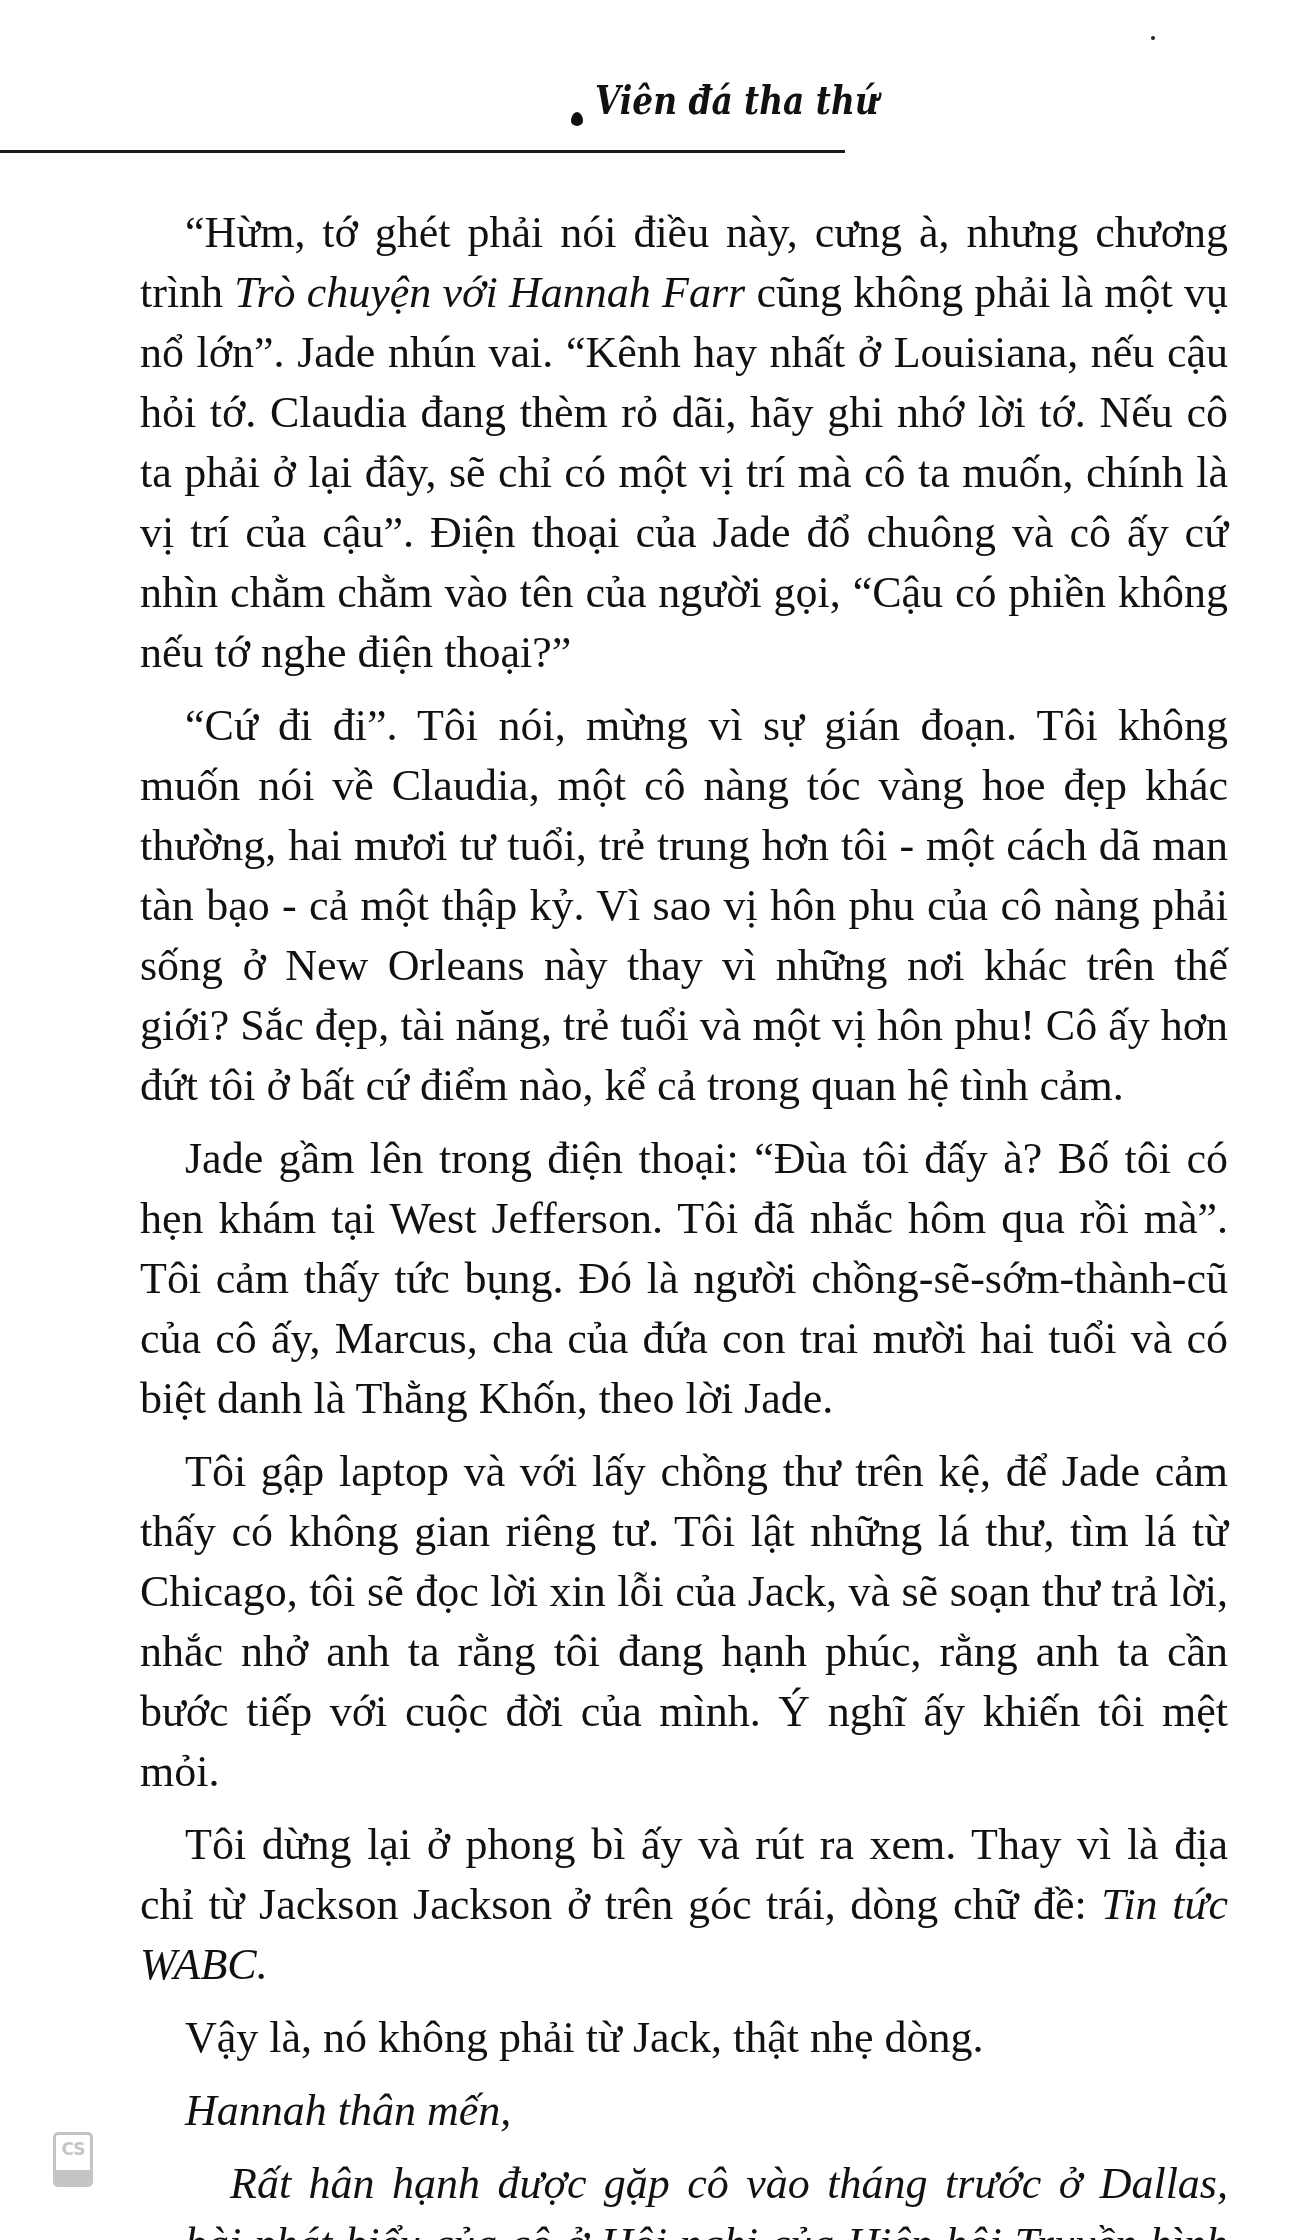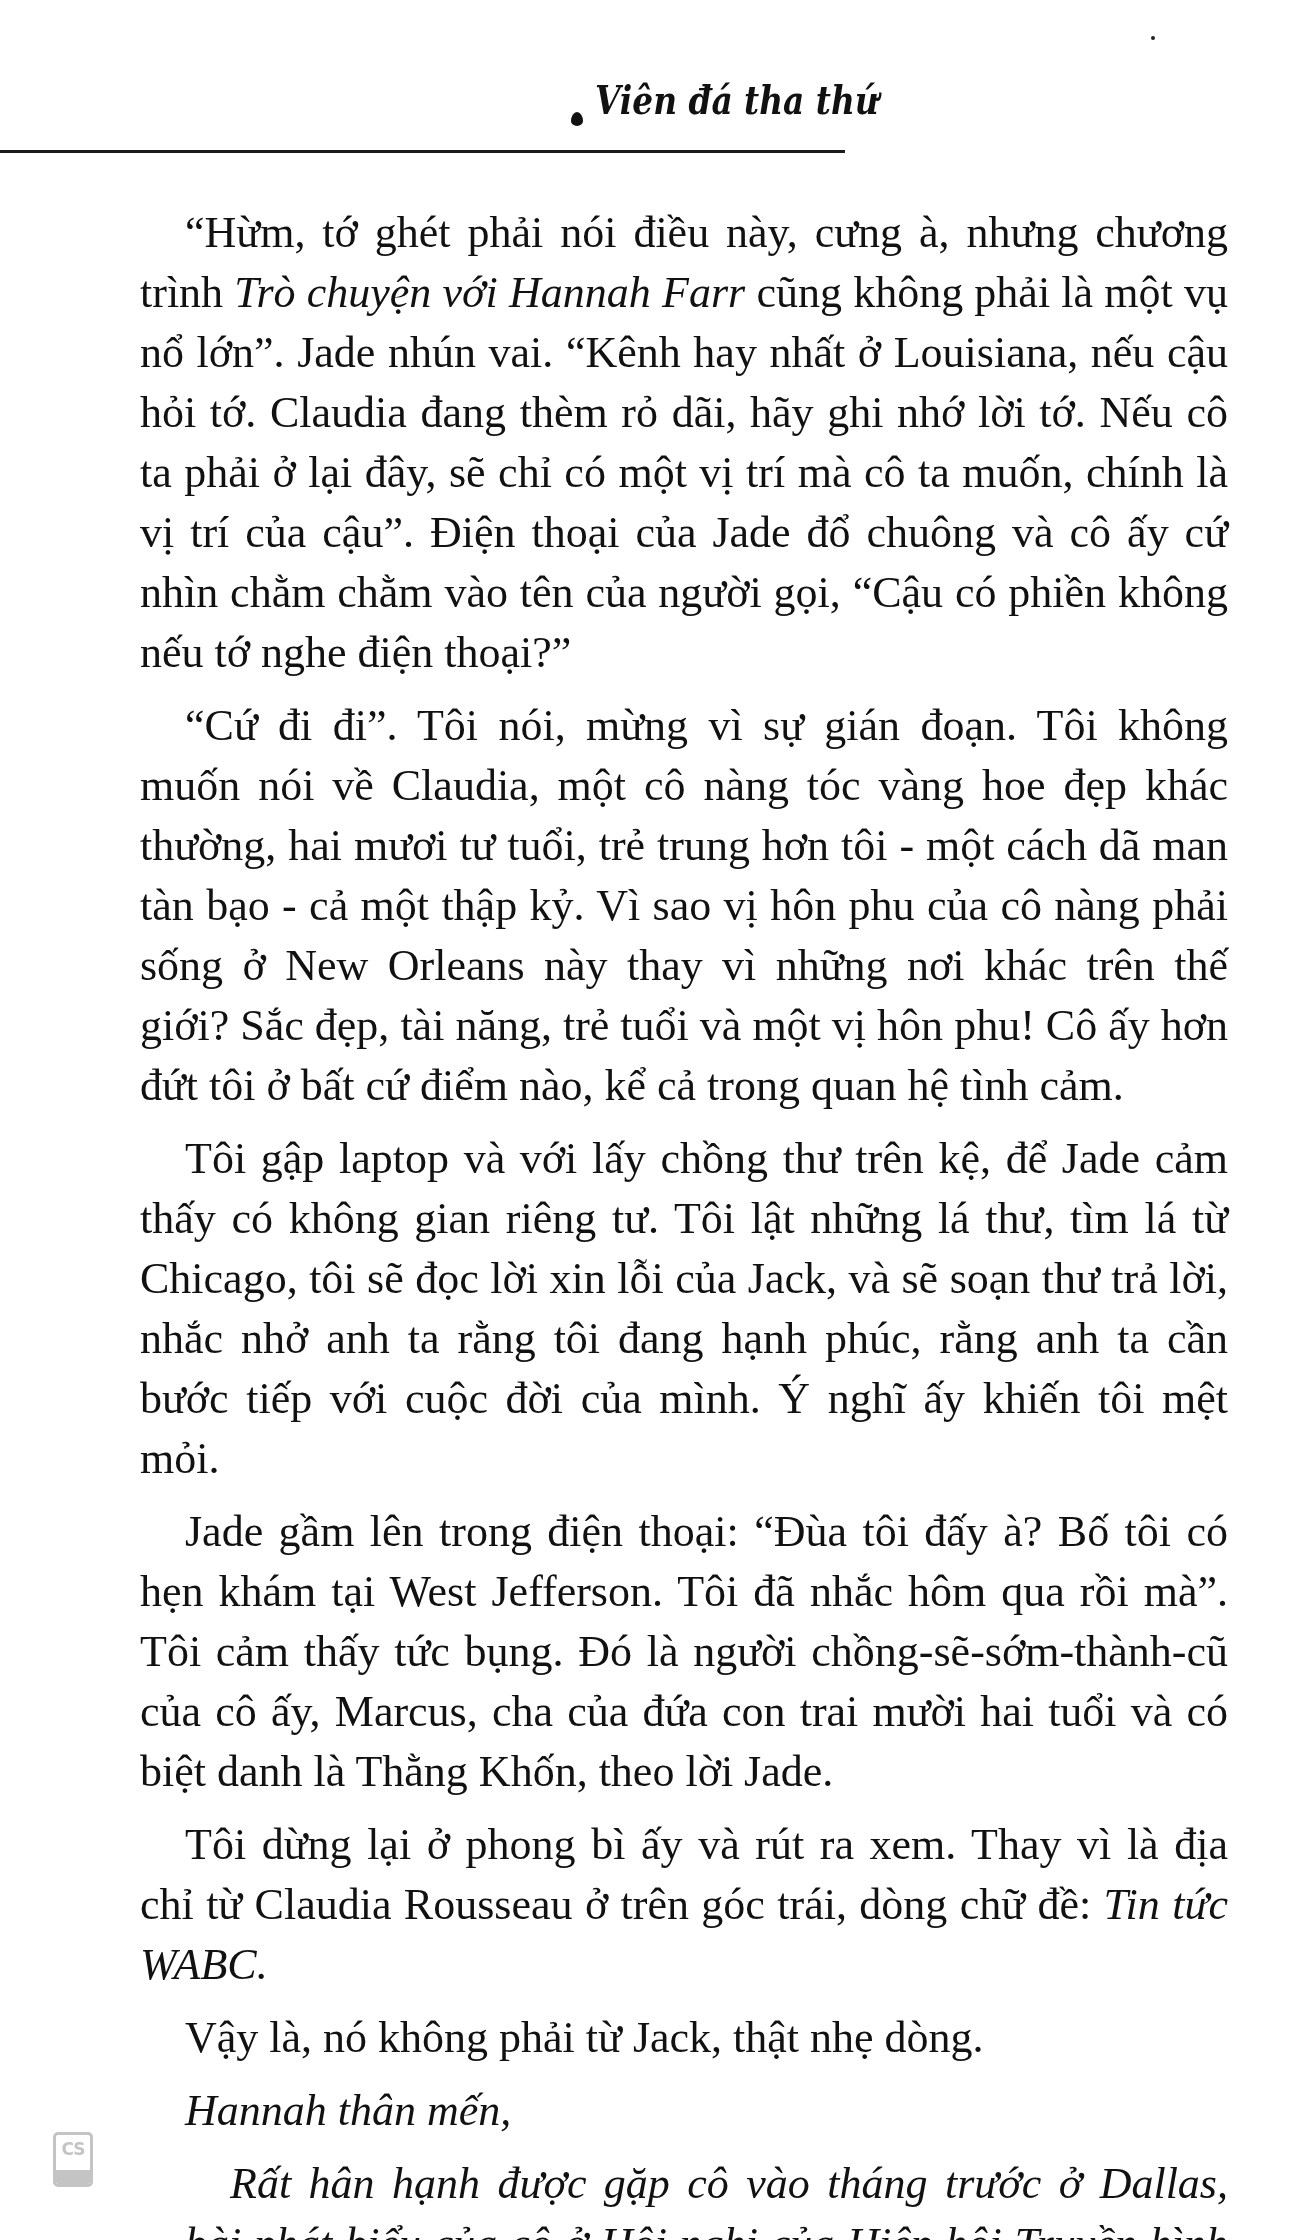--- a/index.html
+++ b/index.html
@@ -157,27 +157,27 @@
 </div>
 
 <div class="page-body">
   <p class="para">
     <span>“Hừm, tớ ghét phải nói điều này, cưng à, nhưng chương trình </span><span class="it">Trò chuyện với Hannah Farr</span><span> cũng không phải là một vụ nổ lớn”. Jade nhún vai. “Kênh hay nhất ở Louisiana, nếu cậu hỏi tớ. Claudia đang thèm rỏ dãi, hãy ghi nhớ lời tớ. Nếu cô ta phải ở lại đây, sẽ chỉ có một vị trí mà cô ta muốn, chính là vị trí của cậu”. Điện thoại của Jade đổ chuông và cô ấy cứ nhìn chằm chằm vào tên của người gọi, “Cậu có phiền không nếu tớ nghe điện thoại?”</span>
   </p>
   <p class="para">
     <span>“Cứ đi đi”. Tôi nói, mừng vì sự gián đoạn. Tôi không muốn nói về Claudia, một cô nàng tóc vàng hoe đẹp khác thường, hai mươi tư tuổi, trẻ trung hơn tôi - một cách dã man tàn bạo - cả một thập kỷ. Vì sao vị hôn phu của cô nàng phải sống ở New Orleans này thay vì những nơi khác trên thế giới? Sắc đẹp, tài năng, trẻ tuổi và một vị hôn phu! Cô ấy hơn đứt tôi ở bất cứ điểm nào, kể cả trong quan hệ tình cảm.</span>
   </p>
   <p class="para">
+    <span>Jade gầm lên trong điện thoại: “Đùa tôi đấy à? Bố tôi có hẹn khám tại West Jefferson. Tôi đã nhắc hôm qua rồi mà”. Tôi cảm thấy tức bụng. Đó là người chồng-sẽ-sớm-thành-cũ của cô ấy, Marcus, cha của đứa con trai mười hai tuổi và có biệt danh là Thằng Khốn, theo lời Jade.</span>
+  </p>
+  <p class="para">
     <span>Tôi gập laptop và với lấy chồng thư trên kệ, để Jade cảm thấy có không gian riêng tư. Tôi lật những lá thư, tìm lá từ Chicago, tôi sẽ đọc lời xin lỗi của Jack, và sẽ soạn thư trả lời, nhắc nhở anh ta rằng tôi đang hạnh phúc, rằng anh ta cần bước tiếp với cuộc đời của mình. Ý nghĩ ấy khiến tôi mệt mỏi.</span>
   </p>
   <p class="para">
-    <span>Jade gầm lên trong điện thoại: “Đùa tôi đấy à? Bố tôi có hẹn khám tại West Jefferson. Tôi đã nhắc hôm qua rồi mà”. Tôi cảm thấy tức bụng. Đó là người chồng-sẽ-sớm-thành-cũ của cô ấy, Marcus, cha của đứa con trai mười hai tuổi và có biệt danh là Thằng Khốn, theo lời Jade.</span>
-  </p>
-  <p class="para">
-    <span>Tôi dừng lại ở phong bì ấy và rút ra xem. Thay vì là địa chỉ từ Claudia Rousseau ở trên góc trái, dòng chữ đề: </span><span class="it">Tin tức WABC.</span>
+    <span>Tôi dừng lại ở phong bì ấy và rút ra xem. Thay vì là địa chỉ từ Jackson Jackson ở trên góc trái, dòng chữ đề: </span><span class="it">Tin tức WABC.</span>
   </p>
   <p class="para ragged">
     <span>Vậy là, nó không phải từ Jack, thật nhẹ dòng.</span>
   </p>
   <p class="letter">Hannah thân mến,</p>
   <p class="letter body">Rất hân hạnh được gặp cô vào tháng trước ở Dallas, bài phát biểu của cô ở Hội nghị của Hiệp hội Truyền hình quốc gia - NAB thật sự rất thu hút và truyền cảm hứng.</p>
 </div>
 
 <div class="watermark">
   <div class="cs-logo">

